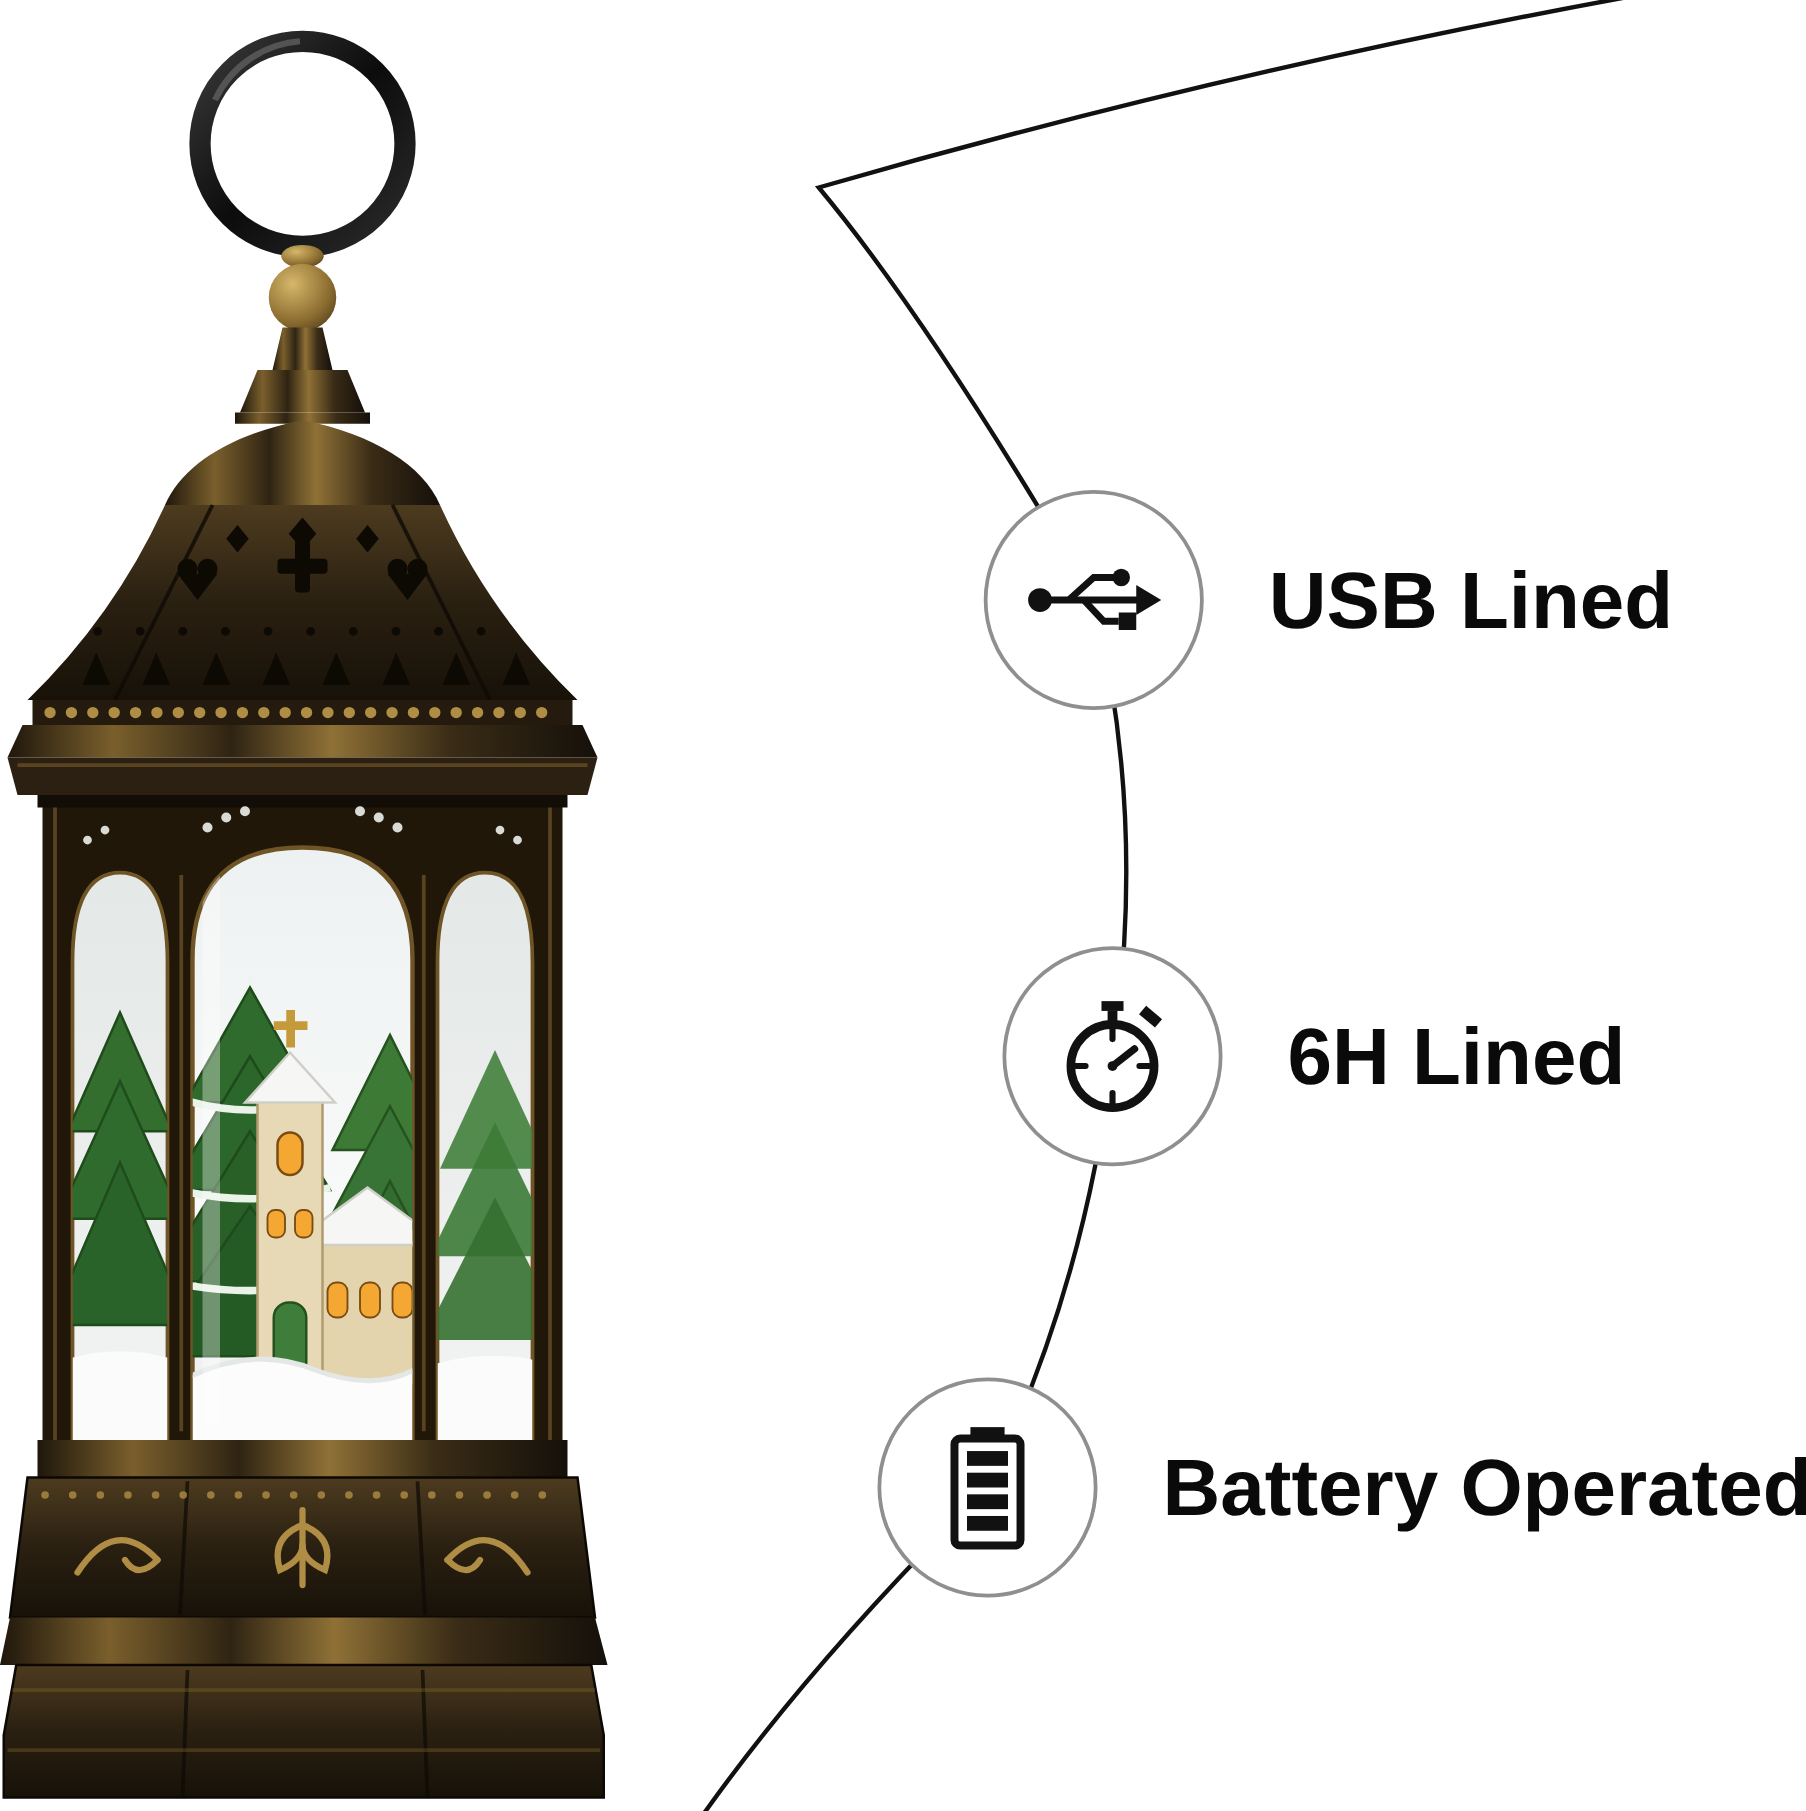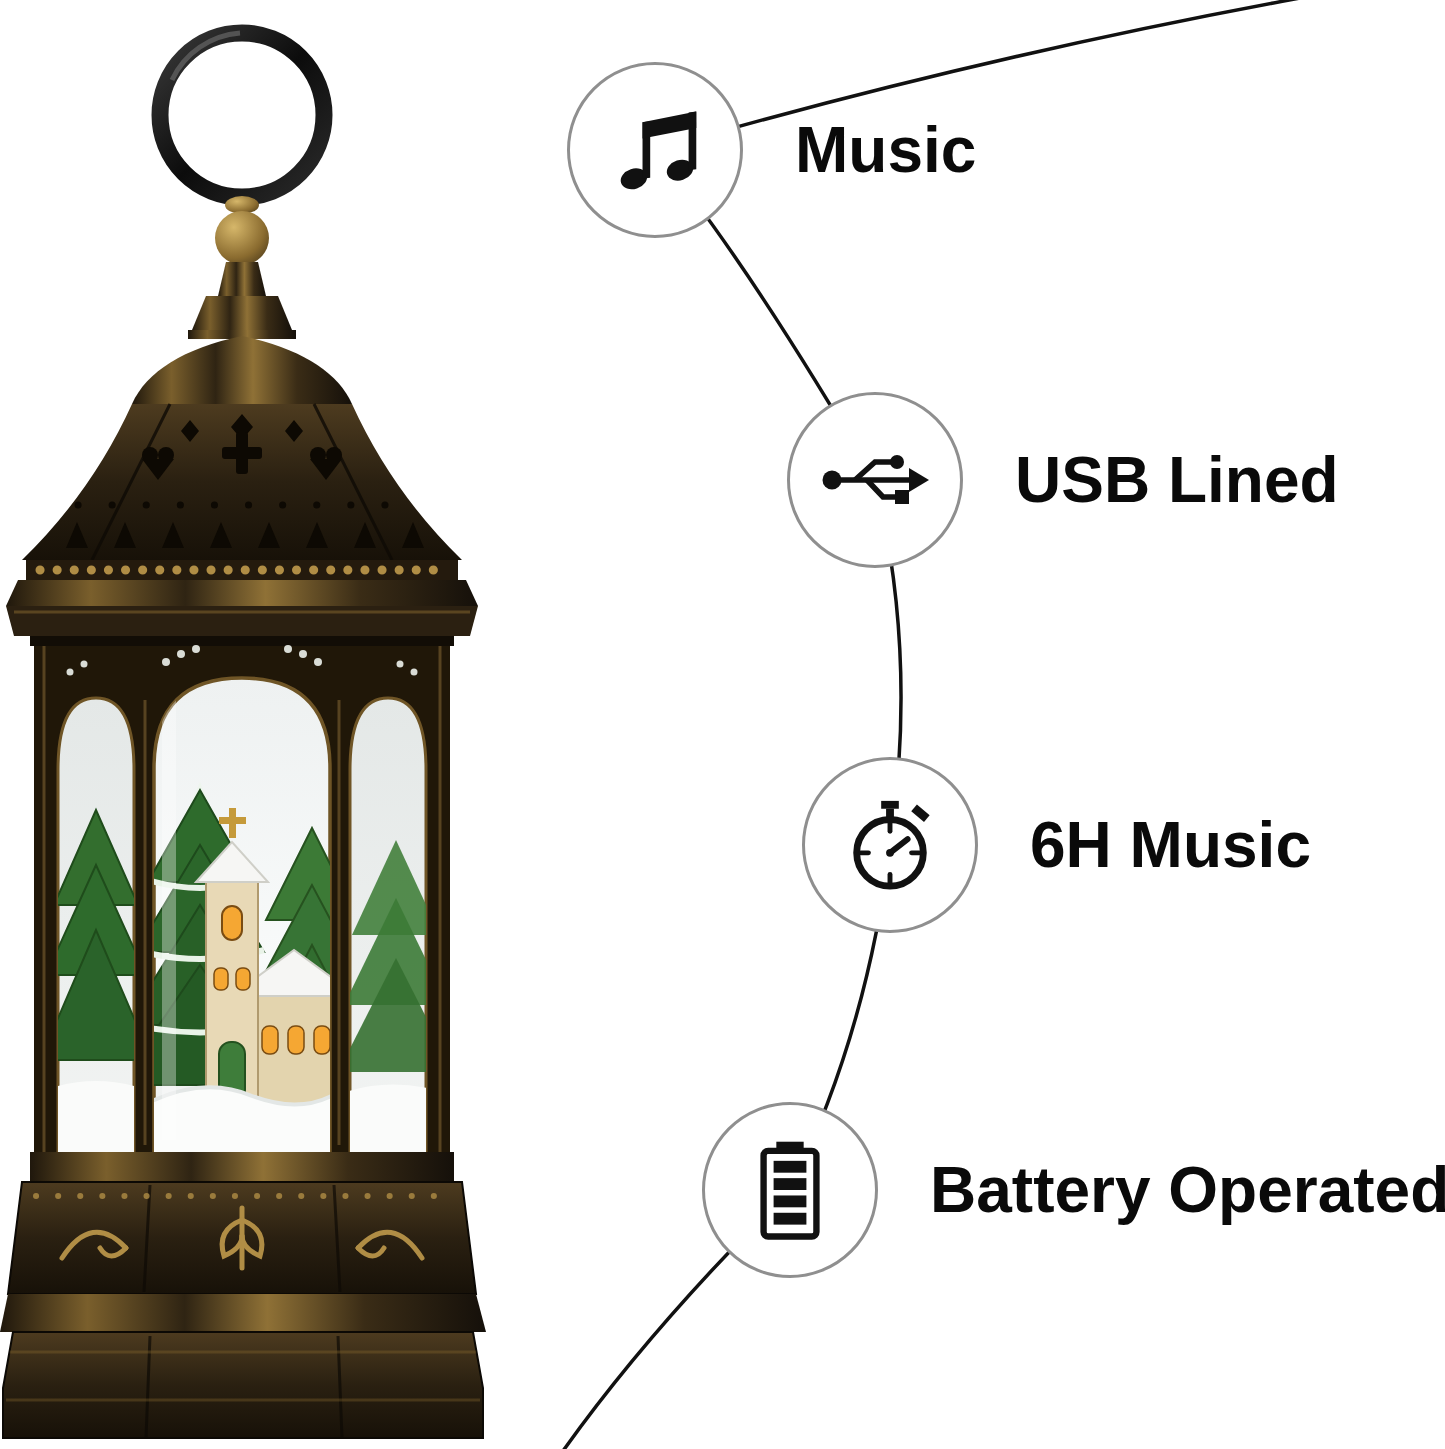--- a/index.html
+++ b/index.html
@@ -228,34 +228,20 @@
     </g>
 
     <g>
       <path d="M 8,1294 L 476,1294 L 486,1332 L 0,1332 Z" fill="url(#bronzeH)"></path>
       <path d="M 13,1332 L 473,1332 L 483,1388 L 483,1438 L 3,1438 L 3,1388 Z" fill="url(#bronzeV)" stroke="#0c0905" stroke-width="2"></path>
       <path d="M 150,1336 L 146,1438 M 338,1336 L 342,1438" stroke="#0d0a05" stroke-width="3" opacity="0.7"></path>
       <path d="M 10,1352 H 476 M 6,1400 H 480" stroke="#8a6b2f" stroke-width="3" opacity="0.35"></path>
     </g>
   </svg>
 
-  <div class="feature" id="feature-music">
-    <div class="icon-circle">
-      <svg width="96" height="96" viewBox="0 0 100 100">
-        <g fill="#111111">
-          <ellipse cx="28" cy="80" rx="14" ry="10.5" transform="rotate(-18 28 80)"></ellipse>
-          <ellipse cx="76" cy="71" rx="14" ry="10.5" transform="rotate(-18 76 71)"></ellipse>
-          <path d="M 37,80 L 37,21 L 45,20 L 45,79 Z"></path>
-          <path d="M 85,71 L 85,11 L 93,10 L 93,70 Z"></path>
-          <path d="M 37,21 L 93,10 L 93,27 L 37,38 Z"></path>
-        </g>
-      </svg>
-    </div>
-    <div class="feature-label">Music</div>
-  </div>
 
   <div class="feature" id="feature-usb">
     <div class="icon-circle">
       <svg width="112" height="84" viewBox="0 0 112 82">
         <g stroke="#111111" stroke-width="5.5" fill="none">
           <path d="M 14,41 H 94"></path>
           <path d="M 36,41 L 56,23 H 72"></path>
           <path d="M 48,41 L 64,58 H 76"></path>
         </g>
         <g fill="#111111">
@@ -281,21 +267,21 @@
         <circle cx="50" cy="58" r="34" fill="none" stroke="#111111" stroke-width="7"></circle>
         <g stroke="#111111" stroke-width="5" stroke-linecap="round">
           <path d="M 50,28 V 36"></path>
           <path d="M 50,80 V 88"></path>
           <path d="M 20,58 H 28"></path>
           <path d="M 72,58 H 80"></path>
           <path d="M 50,58 L 68,44" stroke-width="6"></path>
         </g>
       </svg>
     </div>
-    <div class="feature-label">6H Music</div>
+    <div class="feature-label">6H Lined</div>
   </div>
 
   <div class="feature" id="feature-battery">
     <div class="icon-circle">
       <svg width="82" height="104" viewBox="0 0 90 112">
         <rect x="30" y="3" width="30" height="10" fill="#111111"></rect>
         <rect x="16" y="13" width="58" height="94" rx="5" fill="none" stroke="#111111" stroke-width="7"></rect>
         <g fill="#111111">
           <rect x="27" y="24" width="36" height="13"></rect>
           <rect x="27" y="43" width="36" height="13"></rect>

